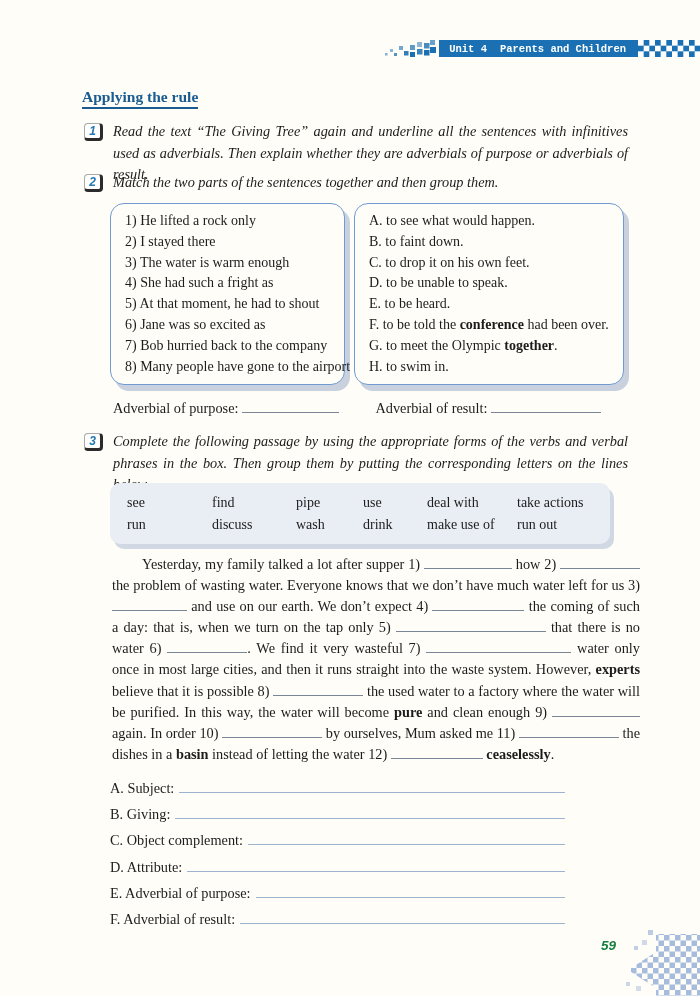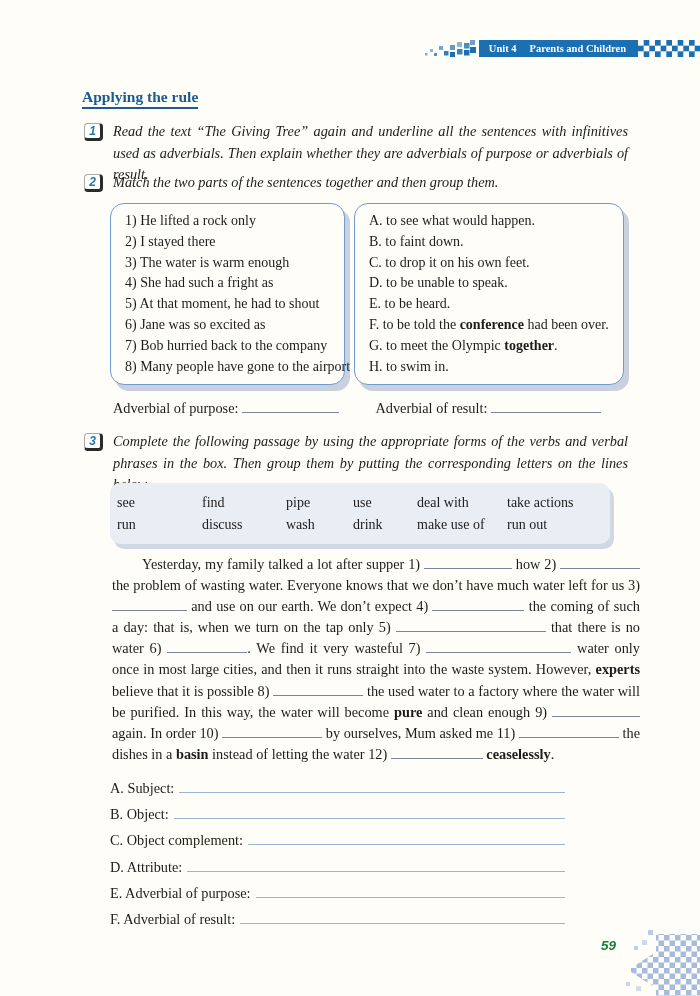--- a/index.html
+++ b/index.html
@@ -2,21 +2,21 @@
 <html><head>
 <meta charset="utf-8">
 <style>
   html,body{margin:0;padding:0;background:#888;}
   .page{position:relative;width:700px;height:996px;background:#fffdf7;overflow:hidden;
         font-family:"Liberation Serif",serif;color:#1c1c1c;}
   
   .header{position:absolute;top:40px;left:0;right:0;height:17px;display:flex;justify-content:flex-end;align-items:center;}
   .trail{margin-right:3px;}
   .unit-bar{height:17px;background:#1a70b2;color:#fff;display:flex;align-items:center;
-            font-family:Liberation Serif, serif;font-weight:bold;font-size:10.5px;padding:0 12px 0 10px;}
+            font-family:Liberation Mono, monospace;font-weight:bold;font-size:10.5px;padding:0 12px 0 10px;}
   .unit-bar .u{margin-right:13px;}
   .checker{width:62px;height:17px;
            background:repeating-conic-gradient(#1a70b2 0% 25%, #ffffff 0% 50%) 0 0/11.34px 11.34px;}
   
   .section-title{position:absolute;top:88px;left:82px;margin:0;font-size:15.5px;font-weight:bold;
                  color:#1a5c92;border-bottom:2px solid #1a5c92;padding-bottom:1px;}
   
   .exercise{position:absolute;left:84px;width:544px;display:flex;align-items:flex-start;}
   .ex-num{flex:0 0 auto;width:15px;height:14px;background:#fff;border-top:1px solid #a9a9a9;border-left:1px solid #a9a9a9;
           border-right:3px solid #2b2b2b;border-bottom:3px solid #2b2b2b;border-radius:4px;
@@ -29,21 +29,21 @@
   .match-box{background:#fffdf7;border:1.5px solid #6f9bd0;border-radius:14px;box-shadow:5px 6px 0 #c9d0de;
              padding:7px 0 7px 14px;font-size:14px;line-height:20.8px;}
   .match-box.left{width:219px;margin-right:9px;}
   .match-box.right{width:254px;}
   .mi{white-space:nowrap;}
   
   .adverbial-row{position:absolute;top:398px;left:113px;font-size:14.3px;text-align:right;}
   .blank{display:inline-block;height:14px;border-bottom:1px solid #7a8596;vertical-align:baseline;}
   
   .word-box{position:absolute;top:483px;left:110px;width:500px;box-sizing:border-box;background:#e9edf4;
-            border-radius:10px;box-shadow:4px 5px 0 #d0d8e4;padding:9px 0 9px 7px;
+            border-radius:10px;box-shadow:4px 5px 0 #d0d8e4;padding:9px 0 9px 17px;
             display:grid;grid-template-columns:85px 84px 67px 64px 90px auto;font-size:14px;line-height:21.5px;}
   
   .passage{position:absolute;top:554px;left:112px;width:528px;margin:0;font-size:14.3px;line-height:21.1px;
            text-align:justify;text-indent:30px;}
   .passage b{font-weight:bold;}
   
   .grouping{position:absolute;top:779px;left:110px;width:455px;font-size:14.3px;}
   .grow{display:flex;align-items:baseline;height:26.2px;}
   .grow .line{flex:1 1 auto;border-bottom:1px solid #9db4d0;height:13px;margin-left:5px;}
   
@@ -144,21 +144,21 @@
     </div>
 
   <p class="passage">Yesterday, my family talked a lot after supper 1) <span class="blank" style="width: 88px;"></span> how 2) <span class="blank" style="width: 80px;"></span> the problem of wasting water. Everyone knows that we don’t have much water left for us 3) <span class="blank" style="width: 75px;"></span> and use on our earth. We don’t expect 4) <span class="blank" style="width: 92px;"></span> the coming of such a day: that is, when we turn on the tap only 5) <span class="blank" style="width: 150px;"></span> that there is no water 6) <span class="blank" style="width: 80px;"></span>. We find it very wasteful 7) <span class="blank" style="width: 145px;"></span> water only once in most large cities, and then it runs straight into the waste system. However, <b>experts</b> believe that it is possible 8) <span class="blank" style="width: 90px;"></span> the used water to a factory where the water will be purified. In this way, the water will become <b>pure</b> and clean enough 9) <span class="blank" style="width: 88px;"></span> again. In order 10) <span class="blank" style="width: 100px;"></span> by ourselves, Mum asked me 11) <span class="blank" style="width: 100px;"></span> the dishes in a <b>basin</b> instead of letting the water 12) <span class="blank" style="width: 92px;"></span> <b>ceaselessly</b>.</p>
 
   <div class="grouping">
       <div class="grow">
         <span>A. Subject:</span>
         <span class="line"></span>
       </div>
       <div class="grow">
-        <span>B. Object:</span>
+        <span>B. Giving:</span>
         <span class="line"></span>
       </div>
       <div class="grow">
         <span>C. Object complement:</span>
         <span class="line"></span>
       </div>
       <div class="grow">
         <span>D. Attribute:</span>
         <span class="line"></span>
       </div>

